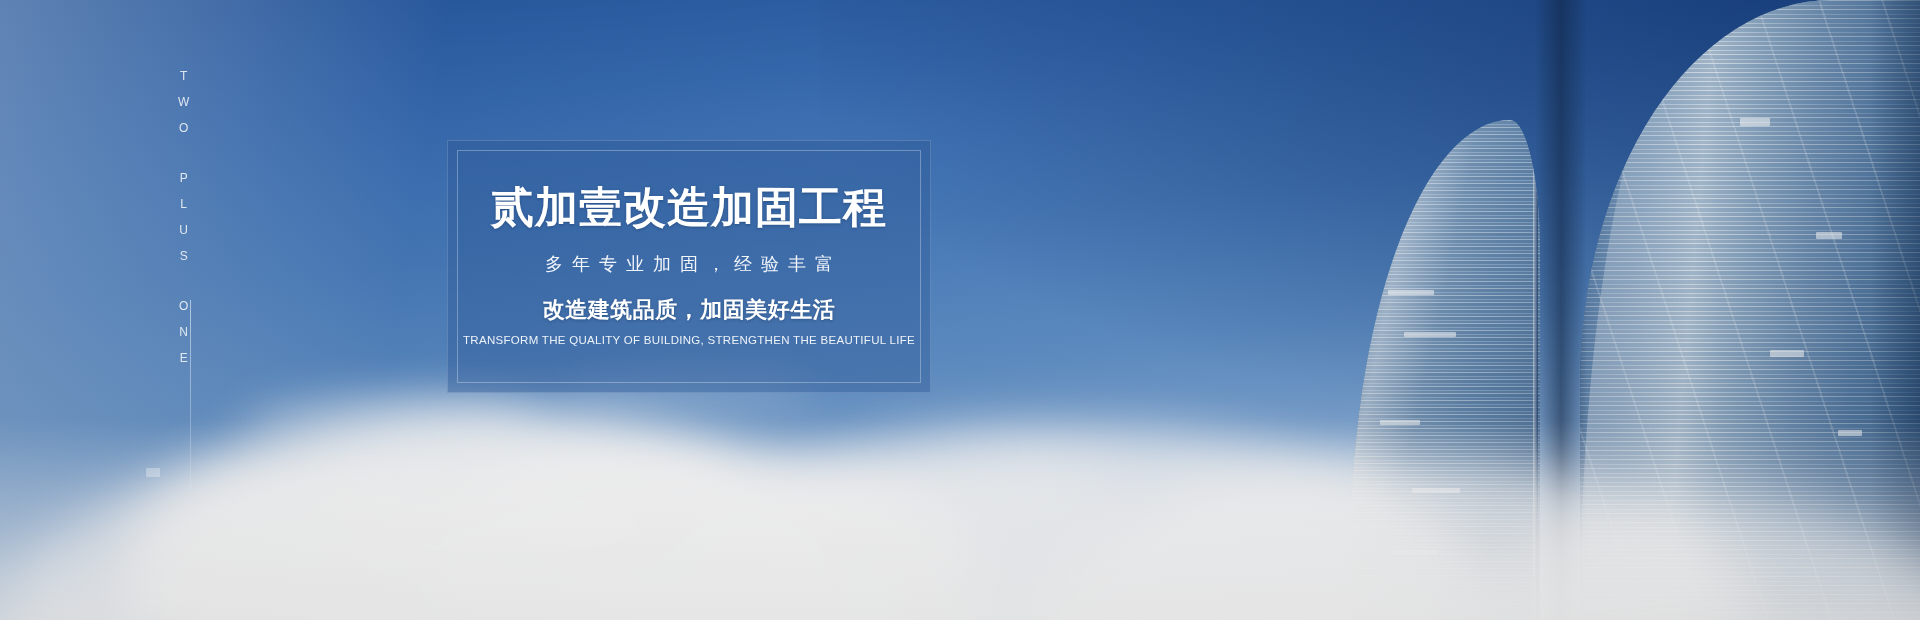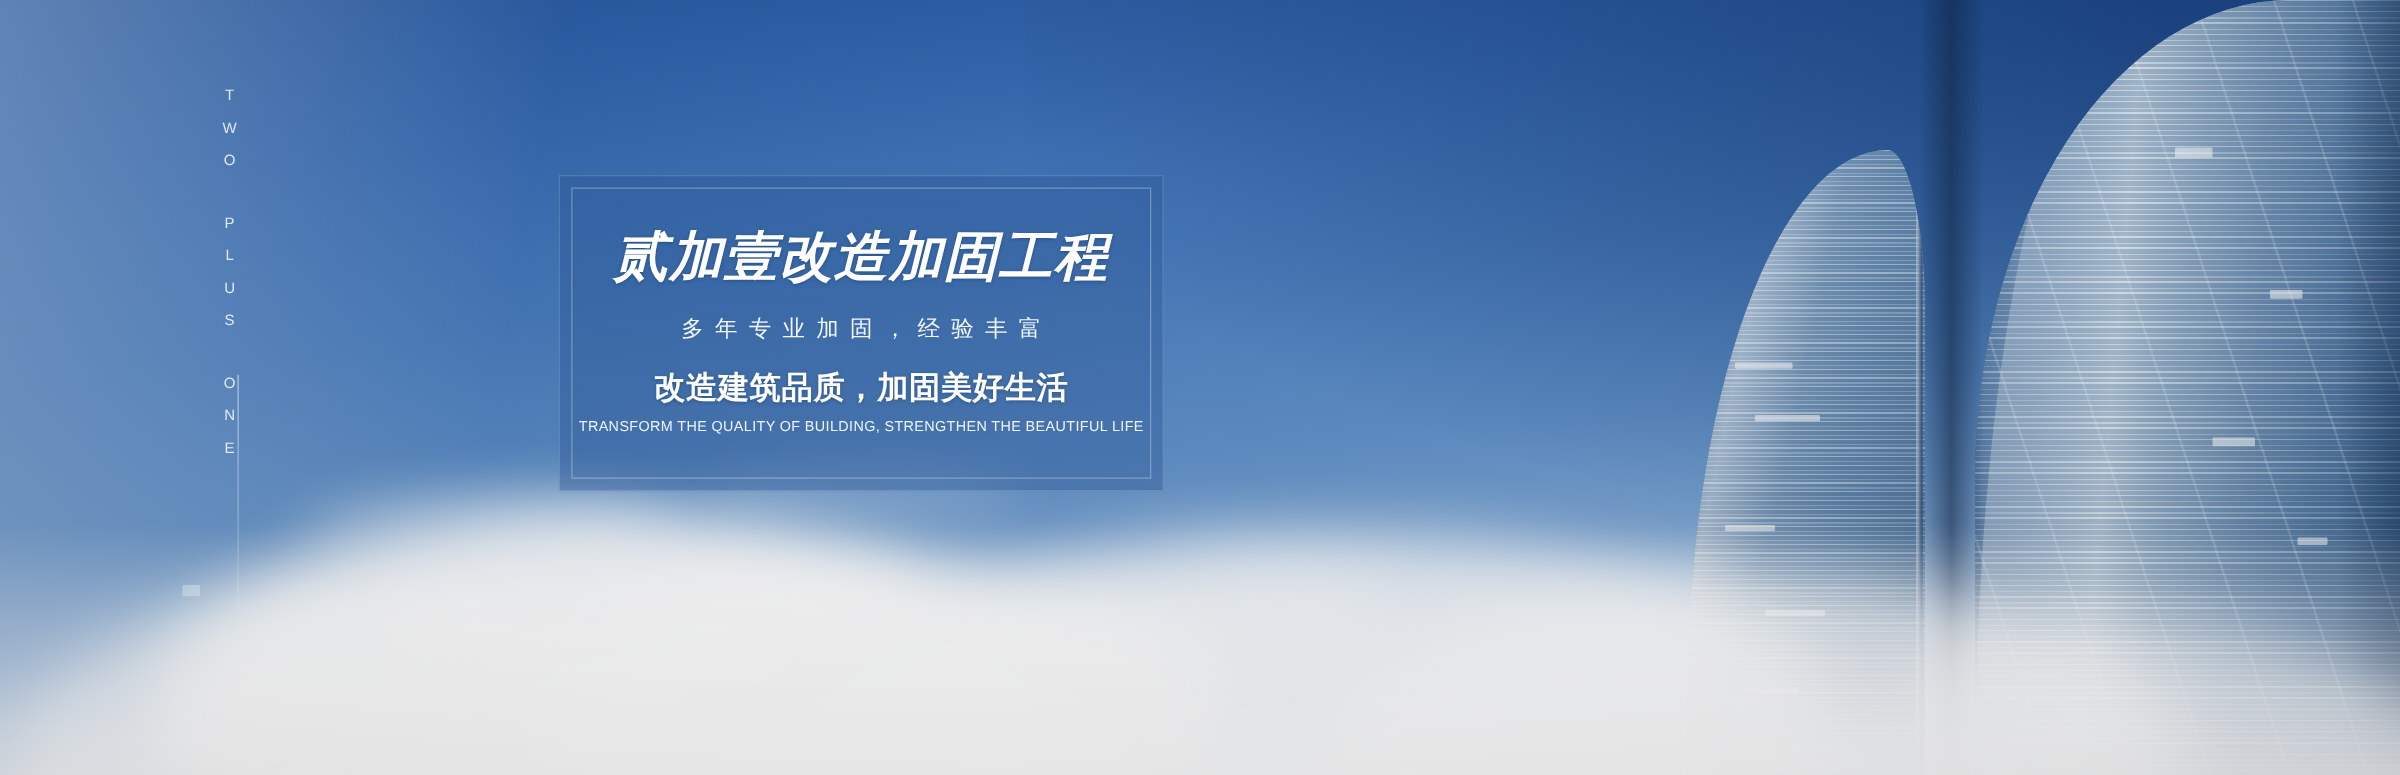--- a/index.html
+++ b/index.html
@@ -189,29 +189,28 @@
   .panel-content{
     position:absolute;left:0;right:0;top:0;bottom:0;
     display:flex;flex-direction:column;align-items:center;justify-content:center;
     text-align:center;
   }
   .headline{
     color:#ffffff;font-size:43px;font-weight:bold;
     letter-spacing:1px;line-height:1;
     margin:0 0 26px 0;
     text-shadow:0 1px 3px rgba(10,36,72,.35);
-    font-style:italic;
   }
   .sub-spaced{
     color:#f2f6fb;font-size:18px;font-weight:400;
     letter-spacing:9px;line-height:1;
     margin:0 0 26px 0;text-indent:9px;text-align:right;
   }
   .sub-bold{
-    color:#ffffff;font-size:25px;font-weight:bold;
+    color:#ffffff;font-size:22px;font-weight:bold;
     letter-spacing:0.5px;line-height:1;
     margin:0 0 14px 0;
     text-shadow:0 1px 3px rgba(10,36,72,.35);
   }
   .sub-en{
     color:#edf3fa;font-size:11.5px;font-weight:400;
     letter-spacing:.3px;line-height:1;margin:0;text-align:center;
   }
 </style>
 </head>

